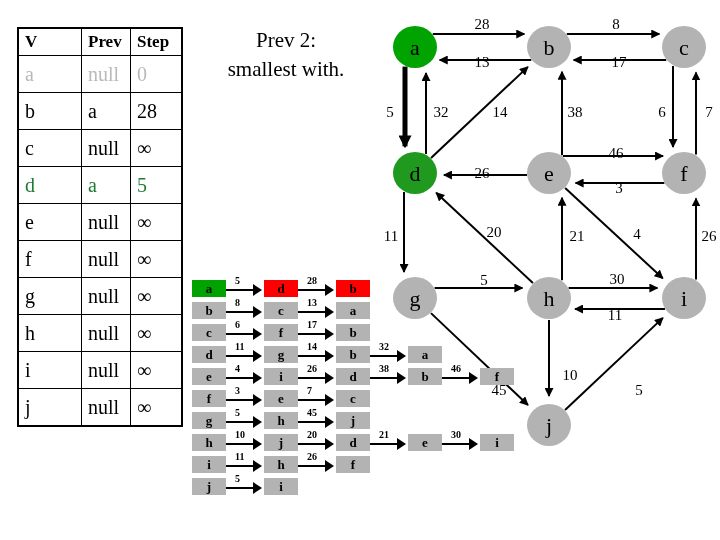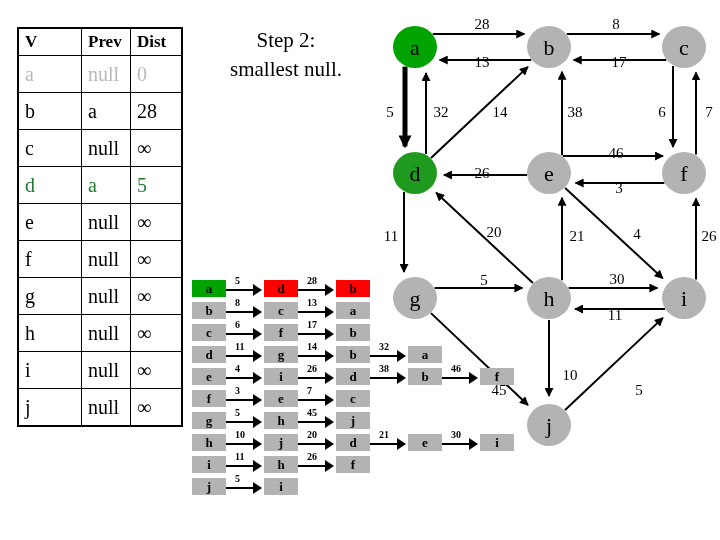--- a/index.html
+++ b/index.html
@@ -47,21 +47,21 @@
      font-family:"Liberation Serif",serif;color:#000;}
 </style>
 </head>
 <body>
 
 <table id="dist-table">
   <thead>
     <tr>
       <th class="c-v">V</th>
       <th class="c-prev">Prev</th>
-      <th class="c-dist">Dist</th>
+      <th class="c-dist">Step</th>
     </tr>
   </thead>
   <tbody id="dist-body">
       <tr class="done">
         <td class="c-v">a</td>
         <td class="c-prev">null</td>
         <td class="c-dist">0</td>
       </tr>
       <tr class="">
         <td class="c-v">b</td>
@@ -105,22 +105,22 @@
       </tr>
       <tr class="">
         <td class="c-v">j</td>
         <td class="c-prev">null</td>
         <td class="c-dist">∞</td>
       </tr>
     </tbody>
 </table>
 
 <div id="title">
-  <div>Step 2:</div>
-  <div>smallest null.</div>
+  <div>Prev 2:</div>
+  <div>smallest with.</div>
 </div>
 
 <svg id="graph" viewBox="0 0 720 540" xmlns="http://www.w3.org/2000/svg">
   <defs>
     <marker id="ah" markerWidth="9" markerHeight="9" refX="8" refY="4.5" orient="auto" markerUnits="userSpaceOnUse">
       <path d="M0,0 L9,4.5 L0,9 z" fill="#000"></path>
     </marker>
     <marker id="ahb" markerWidth="13" markerHeight="13" refX="11" refY="6.5" orient="auto" markerUnits="userSpaceOnUse">
       <path d="M0,0 L13,6.5 L0,13 z" fill="#000"></path>
     </marker>

